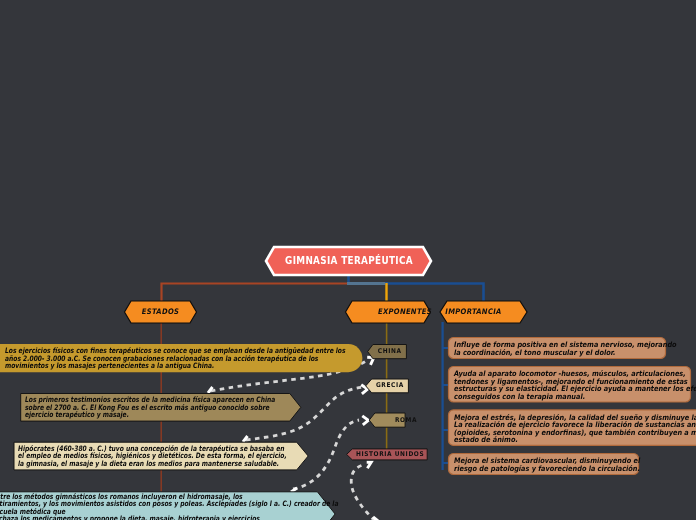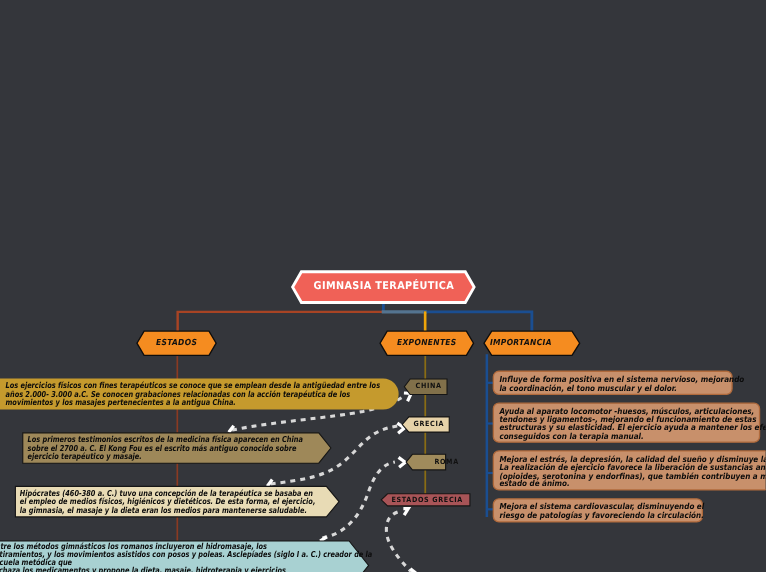--- a/index.html
+++ b/index.html
@@ -77,27 +77,27 @@
   <path d="M131 301 H190 L196.5 312 L190 323 H131 L124.5 312 Z" fill="#f58c20" stroke="#0d0d0d" stroke-width="1.2"></path>
   <path d="M352 301 H424 L430.5 312 L424 323 H352 L345.5 312 Z" fill="#f58c20" stroke="#0d0d0d" stroke-width="1.2"></path>
   <path d="M447 301 H520 L527 312 L520 323 H447 L440 312 Z" fill="#f58c20" stroke="#0d0d0d" stroke-width="1.2"></path>
 
   <path d="M274 247 H423 L431 261 L423 275 H274 L266 261 Z" fill="#f06157" stroke="#ffffff" stroke-width="2.6" stroke-linejoin="miter"></path>
 </svg>
 
 <div class="node-label" style="left:266px;top:256px;width:166px;font-size:9.8px;color:#fff;letter-spacing:0.35px;font-style:normal;">GIMNASIA TERAPÉUTICA</div>
 
 <div class="node-label" style="left:124px;top:308px;width:73px;font-size:7.6px;color:#111;letter-spacing:0.3px;">ESTADOS</div>
-<div class="node-label" style="left:345px;top:308px;width:86px;font-size:7.6px;color:#111;letter-spacing:0.3px;">EXPONENTES</div>
+<div class="node-label" style="left:362px;top:308px;width:86px;font-size:7.6px;color:#111;letter-spacing:0.3px;">EXPONENTES</div>
 <div class="node-label" style="left:440px;top:308px;width:67px;font-size:7.6px;color:#111;letter-spacing:0.3px;font-style:italic;">IMPORTANCIA</div>
 
 <div class="node-label" style="left:377.8px;top:348.2px;font-size:6.5px;color:#111;font-style:normal;letter-spacing:0.6px;">CHINA</div>
 <div class="node-label" style="left:375.9px;top:382.4px;font-size:6.5px;color:#111;font-style:normal;letter-spacing:0.6px;text-align:center;">GRECIA</div>
 <div class="node-label" style="left:378.9px;top:416.6px;font-size:6.5px;color:#111;font-style:normal;letter-spacing:0.6px;margin-left:16px;">ROMA</div>
-<div class="node-label" style="left:355.9px;top:450.6px;font-size:6.5px;color:#111;font-style:normal;letter-spacing:0.6px;">ESTADOS GRECIA</div>
+<div class="node-label" style="left:355.9px;top:450.6px;font-size:6.5px;color:#111;font-style:normal;letter-spacing:0.6px;">HISTORIA UNIDOS</div>
 
 <div class="para" style="left:5px;top:347px;">
   <div>Los ejercicios físicos con fines terapéuticos se conoce que se emplean desde la antigüedad entre los</div>
   <div>años 2.000- 3.000 a.C. Se conocen grabaciones relacionadas con la acción terapéutica de los</div>
   <div>movimientos y los masajes pertenecientes a la antigua China.</div>
 </div>
 <div class="para" style="left:24.7px;top:396px;">
   <div>Los primeros testimonios escritos de la medicina física aparecen en China</div>
   <div>sobre el 2700 a. C.  El Kong Fou es el escrito más antiguo conocido sobre</div>
   <div>ejercicio terapéutico y masaje.</div>

